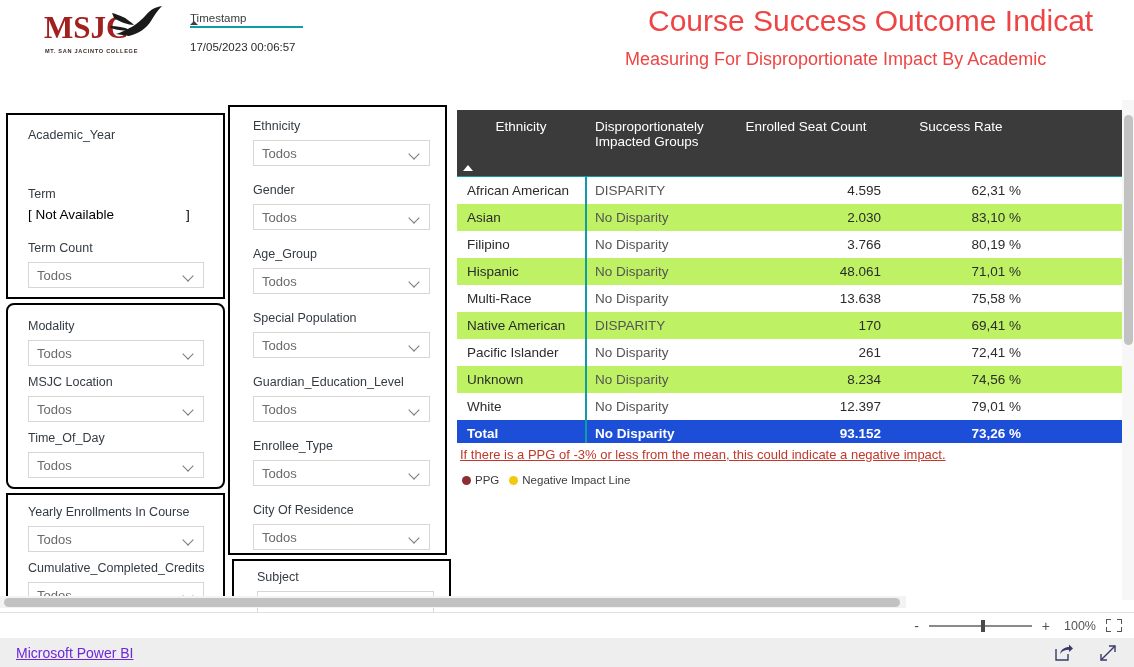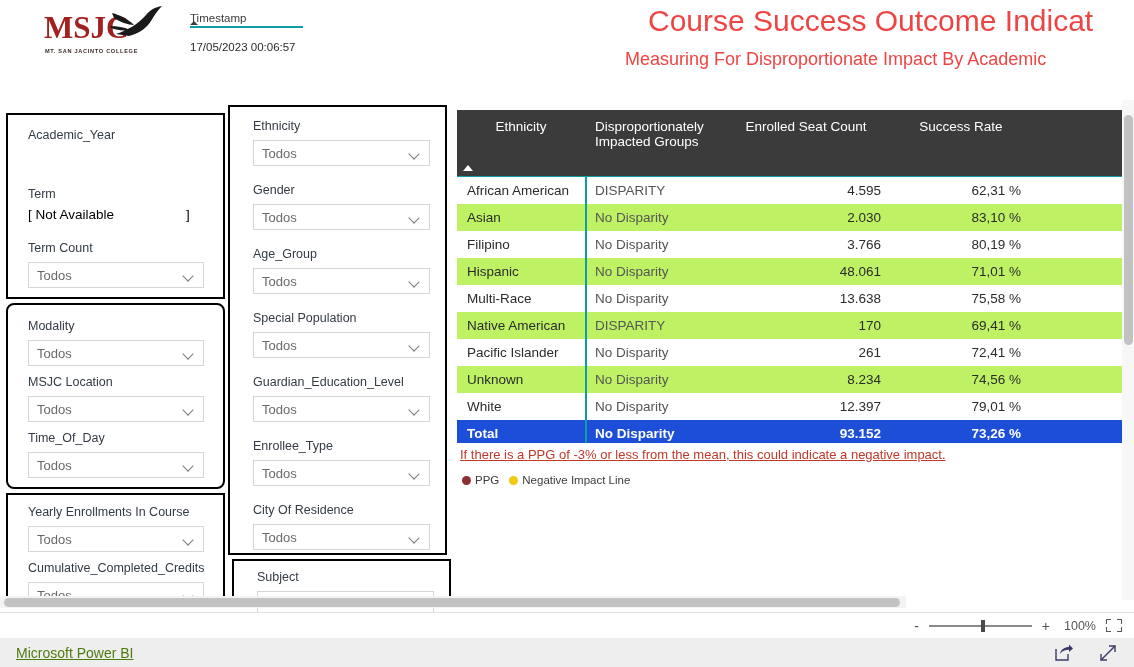--- a/index.html
+++ b/index.html
@@ -247,21 +247,21 @@
   .fitbox .br { right: 0; bottom: 0; border-right: 1.5px solid #555; border-bottom: 1.5px solid #555; }
 
   .footer {
     position: absolute; left: 0; top: 638px;
     width: 1134px; height: 29px;
     background: #eeeeee;
     display: flex; align-items: center;
   }
   .pbi-link {
     margin-left: 16px;
-    font-size: 14px; color: #4d7c0f;
+    font-size: 14px; color: #6d28d9;
     text-decoration: underline; cursor: pointer;
   }
   .footer-icons {
     margin-left: auto; margin-right: 16px;
     display: flex; align-items: center; gap: 24px;
   }
   .ficon { cursor: pointer; }
 </style>
 </head>
 <body>

